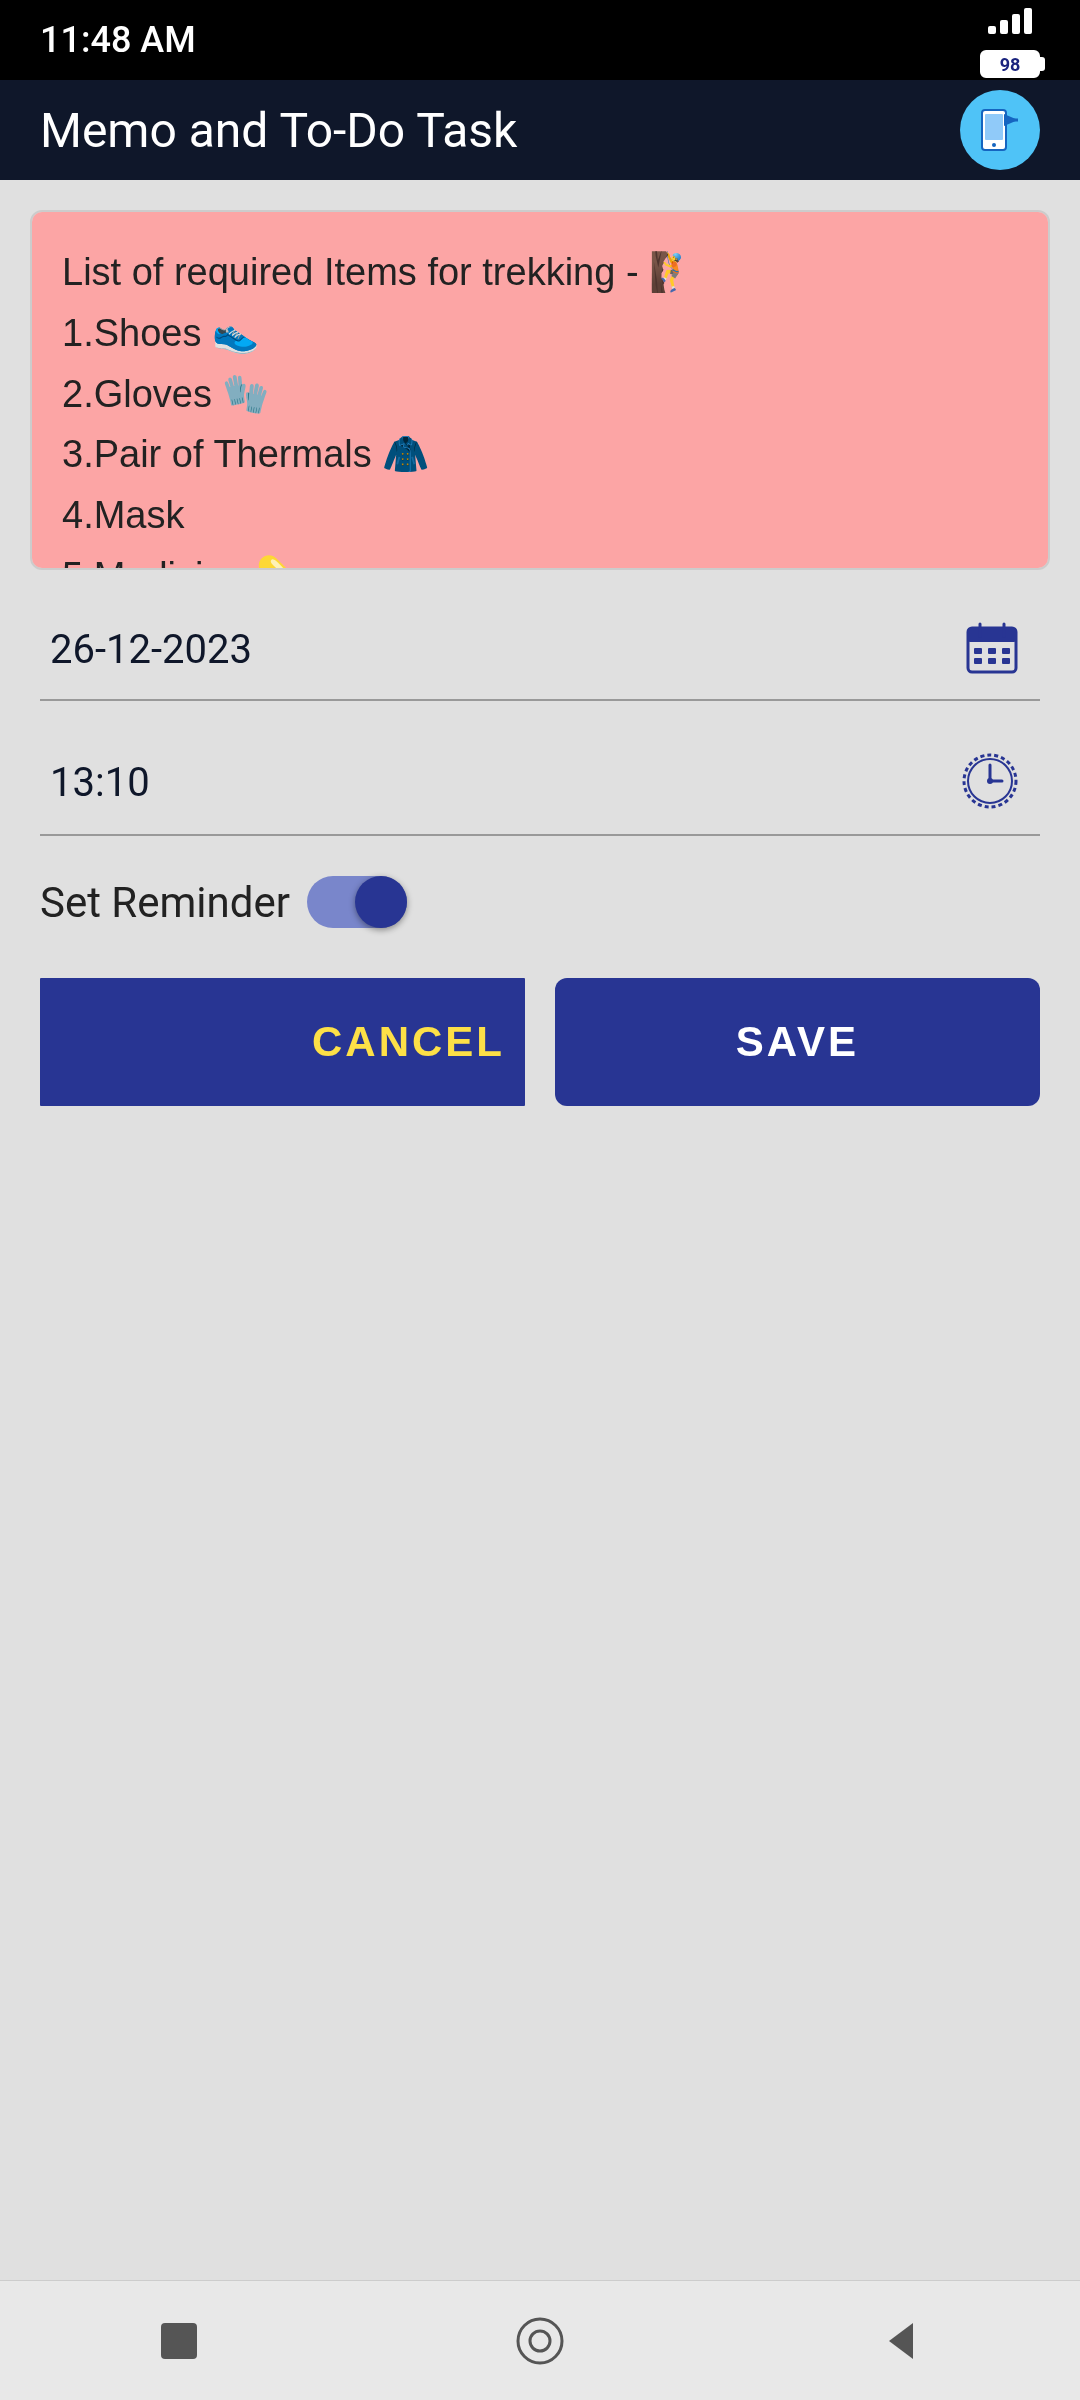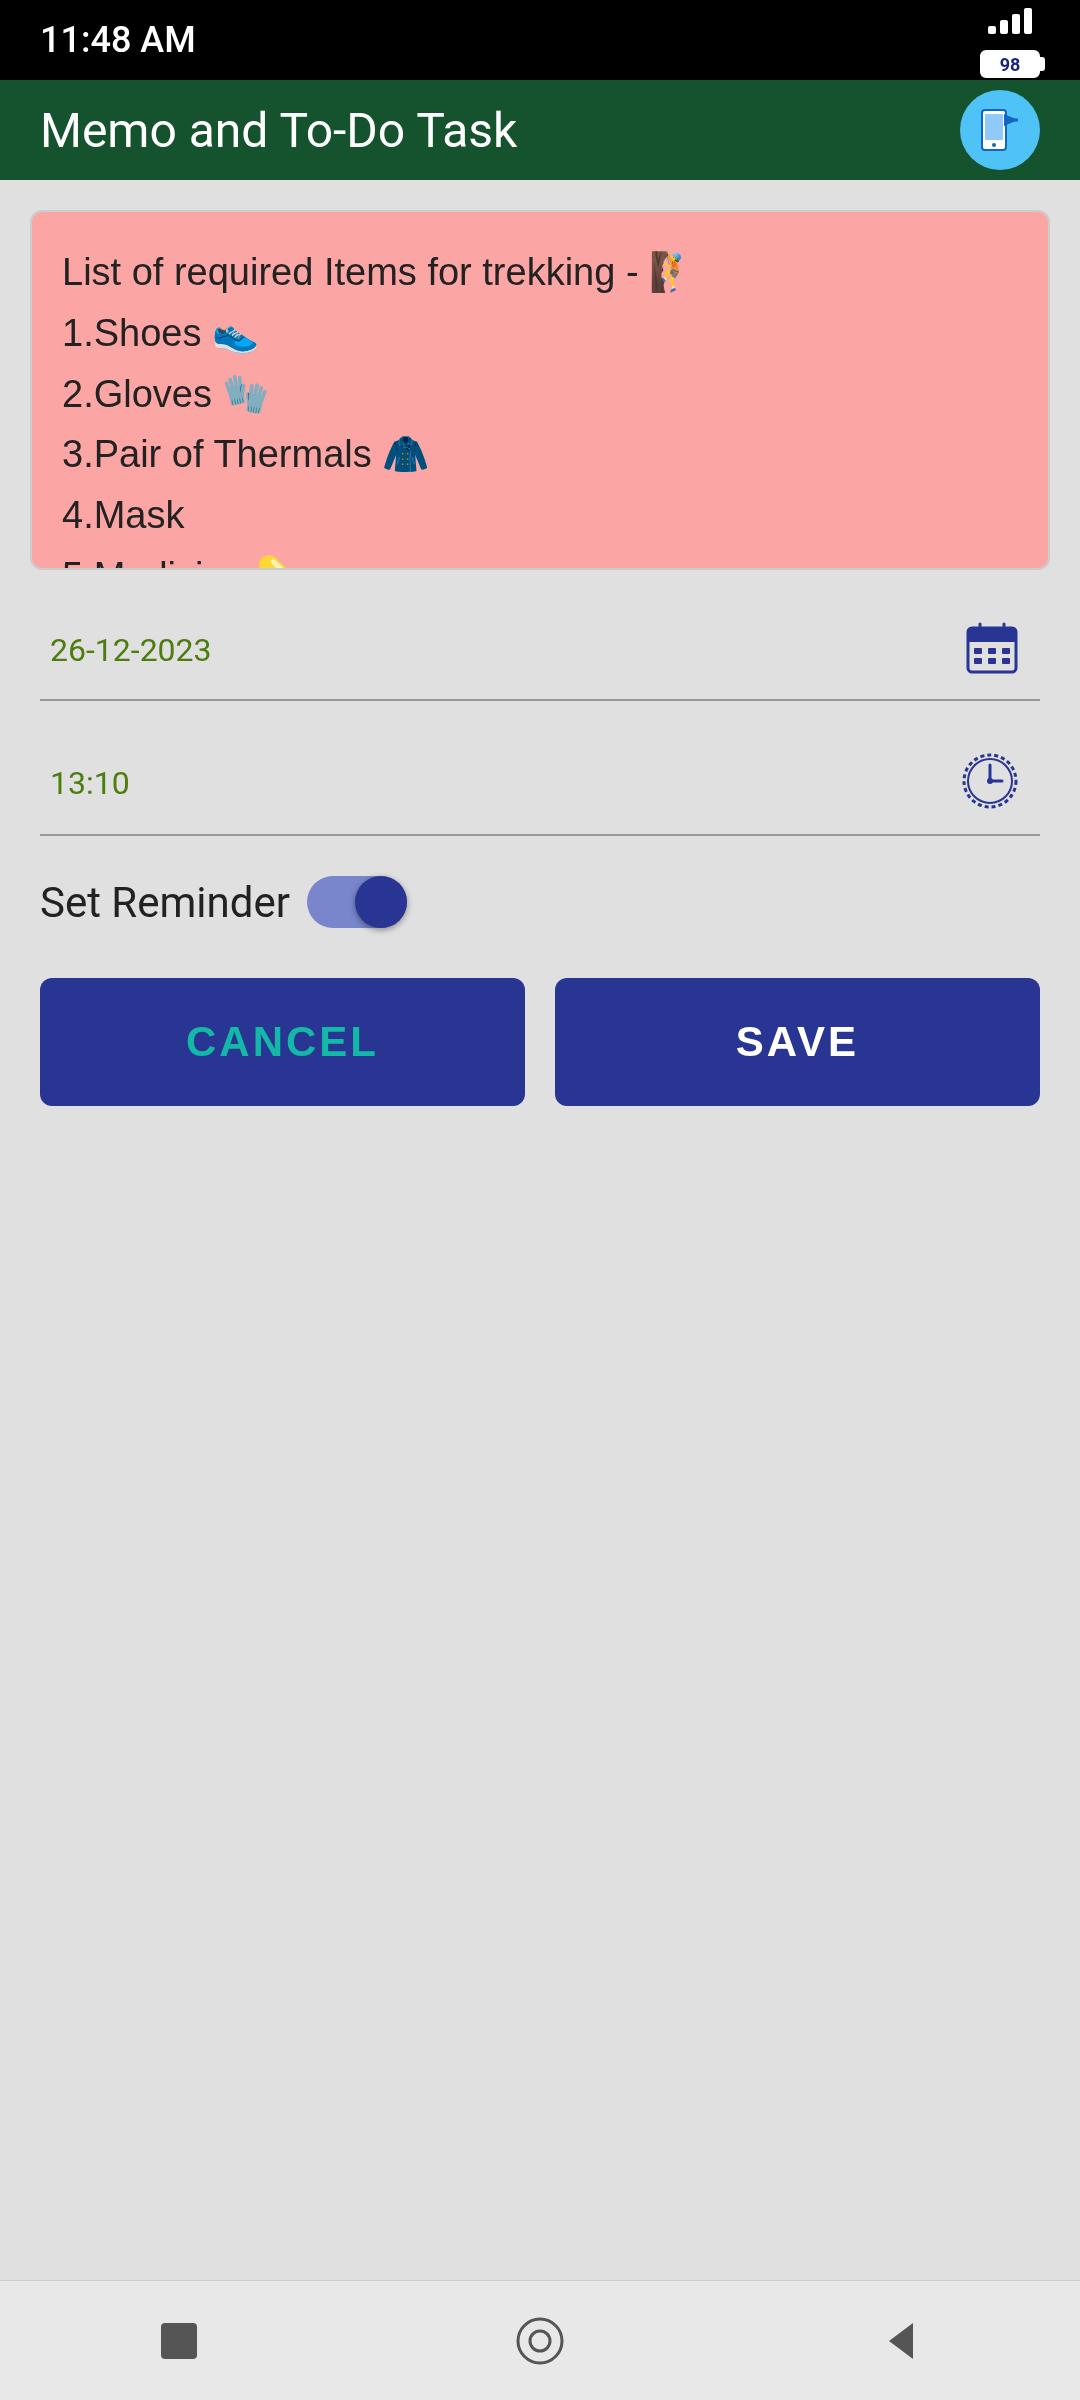--- a/index.html
+++ b/index.html
@@ -80,21 +80,21 @@
     .battery-text {
       font-size: 18px;
       color: #1a237e;
       font-weight: bold;
     }
 
     
     .app-header {
       width: 100%;
       height: 100px;
-      background: #14532d;
+      background: #0f172a;
       display: flex;
       align-items: center;
       justify-content: space-between;
       padding: 0 40px;
     }
 
     .app-title {
       color: white;
       font-size: 48px;
       font-weight: 400;
@@ -145,22 +145,22 @@
       display: flex;
       align-items: center;
       justify-content: space-between;
       padding: 0 10px;
       border-bottom: 2px solid #999;
       padding-bottom: 10px;
       margin: 0 10px;
     }
 
     .input-value {
-      font-size: 32px;
-      color: #4d7c0f;
+      font-size: 40px;
+      color: #0f172a;
     }
 
     .icon-btn {
       background: none;
       border: none;
       cursor: pointer;
       padding: 10px;
     }
 
     
@@ -220,28 +220,29 @@
     .action-buttons {
       display: flex;
       gap: 30px;
       padding: 0 10px;
       margin-top: 10px;
     }
 
     .btn-cancel {
       flex: 1;
       background: #283593;
-      color: #14b8a6;
+      color: #fde047;
       border: none;
-      border-radius: 12px;
+      border-radius: 1px;
       padding: 40px 20px;
       font-size: 42px;
       font-weight: 700;
       letter-spacing: 3px;
       cursor: pointer;
+      text-align: right;
     }
 
     .btn-save {
       flex: 1;
       background: #283593;
       color: white;
       border: none;
       border-radius: 12px;
       padding: 40px 20px;
       font-size: 42px;

